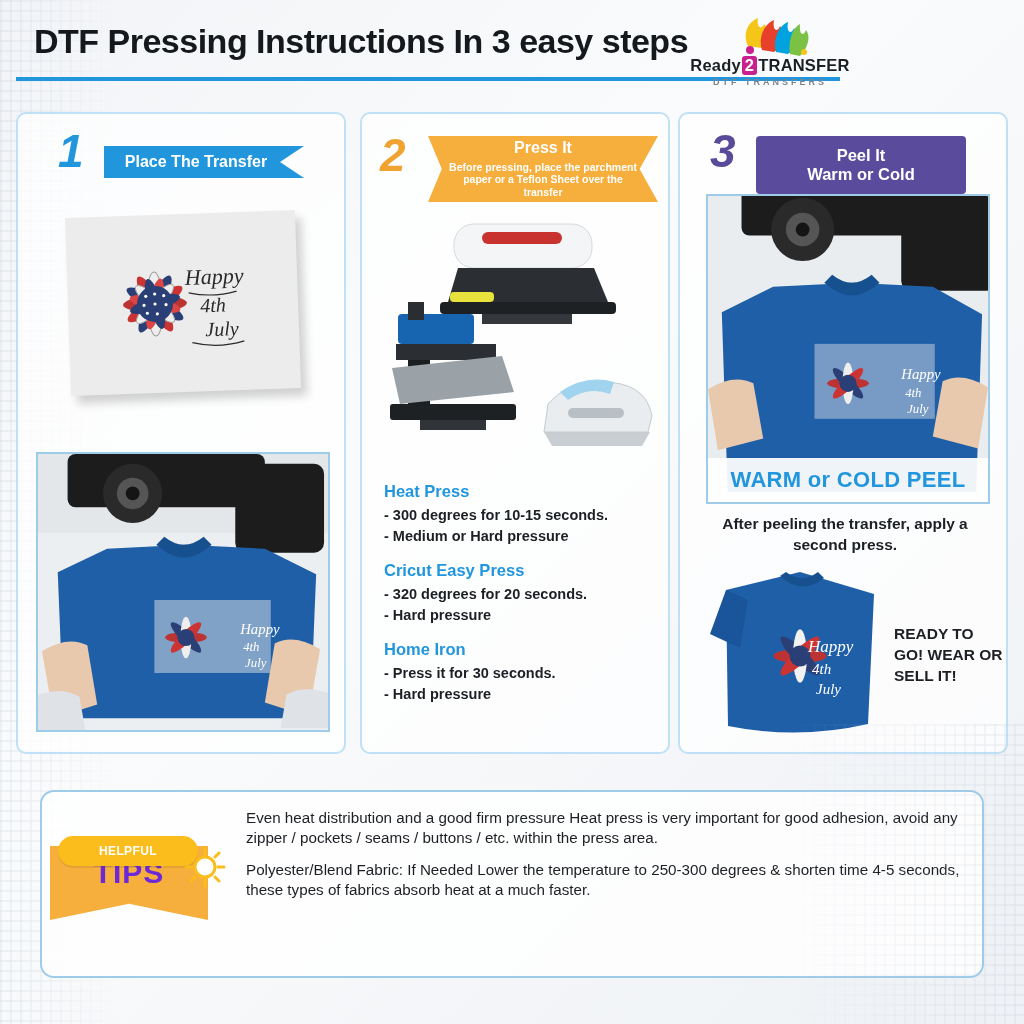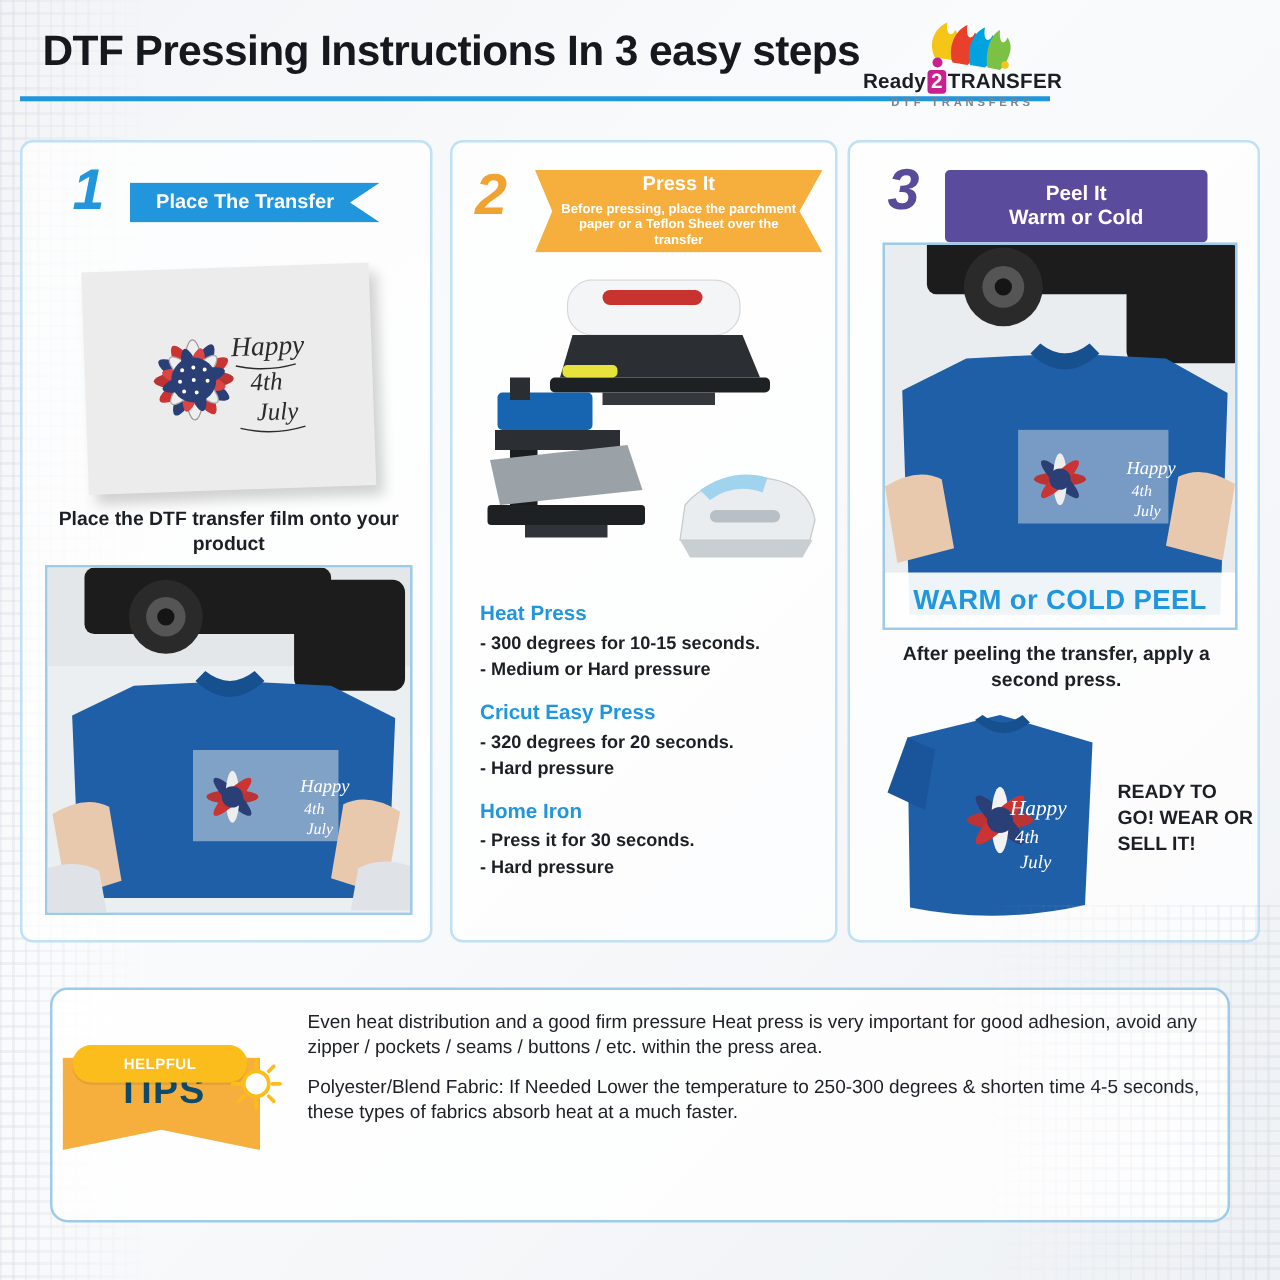--- a/index.html
+++ b/index.html
@@ -191,21 +191,21 @@
     color: #fff; font-weight: bold; font-size: 12px; letter-spacing: .4px;
     box-shadow: 0 2px 0 rgba(0,0,0,.07);
   }
   .tips-banner {
     position: absolute; left: 14px; top: 26px; width: 158px; height: 74px;
     background: #f6ae3c;
     clip-path: polygon(0 0, 100% 0, 100% 100%, 50% 78%, 0 100%);
     display: flex; align-items: flex-start; justify-content: center;
   }
   .tips-banner span {
-    color: #0c4a6e; font-weight: bold; font-size: 30px; letter-spacing: 1px; margin-top: 10px;
+    color: #6d28d9; font-weight: bold; font-size: 30px; letter-spacing: 1px; margin-top: 10px;
   }
   .tips-sun {
     position: absolute; left: 148px; top: 26px; width: 42px; height: 42px;
   }
   .tips-text {
     position: absolute; left: 204px; top: 16px; width: 718px;
     font-size: 15.2px; color: #1c1f24; line-height: 1.32;
   }
   .tips-text p { margin-bottom: 12px; }
   .tips-text p:last-child { margin-bottom: 4px; }
@@ -279,21 +279,20 @@
         <g fill="#2b2b2b" font-family="'Liberation Serif', serif" font-style="italic" text-anchor="middle">
           <text x="122" y="52" font-size="22">Happy</text>
           <text x="120" y="80" font-size="20">4th</text>
           <text x="128" y="104" font-size="20">July</text>
         </g>
         <path d="M96 60 q24 6 48 0" stroke="#2b2b2b" stroke-width="1.2" fill="none"></path>
         <path d="M98 110 q26 7 52 0" stroke="#2b2b2b" stroke-width="1.2" fill="none"></path>
       </svg>
     </div>
 
-    <div class="cap1">Place the DTF transfer film onto your product</div>
 
     <div class="photo" id="photo1">
       <svg class="press-photo" viewBox="0 0 294 280" preserveAspectRatio="none">
         <rect width="294" height="280" fill="#eceff1"></rect>
         <rect x="0" y="0" width="294" height="80" fill="#e3e7ea"></rect>
         <g fill="#1c1c1c">
           <rect x="30" y="0" width="200" height="54" rx="8"></rect>
           <rect x="200" y="10" width="90" height="90" rx="10"></rect>
           <circle cx="96" cy="40" r="30" fill="#2a2a2a"></circle>
           <circle cx="96" cy="40" r="16" fill="#555"></circle>

